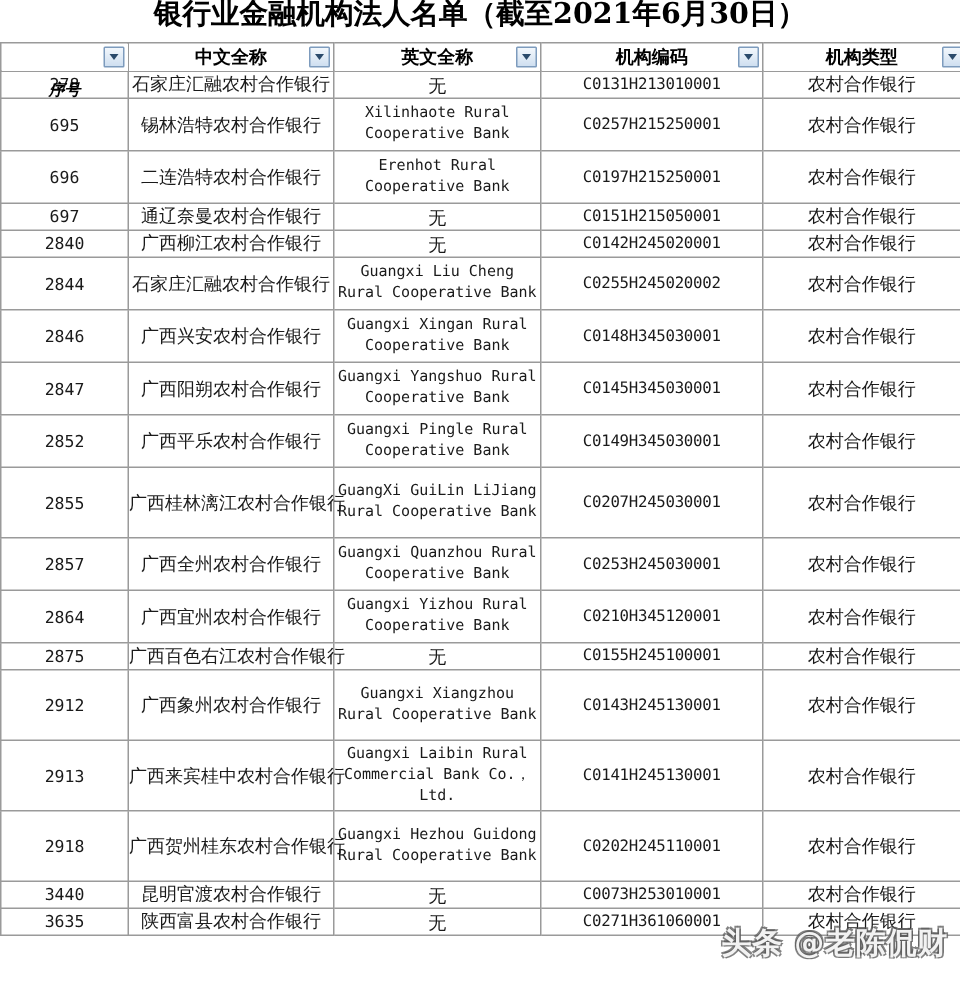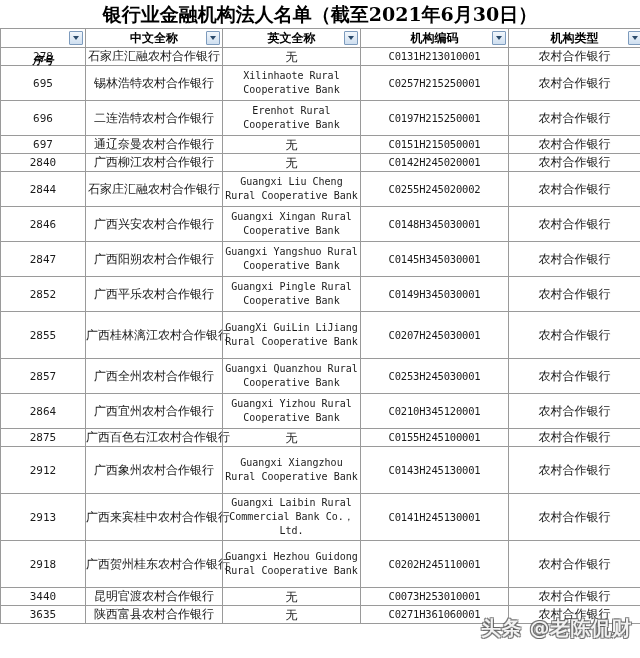--- a/index.html
+++ b/index.html
@@ -17,21 +17,21 @@
   #page {
     width: 640px;
     height: 658px;
     position: relative;
     background: #ffffff;
     box-sizing: border-box;
   }
   .title-bar {
     height: 28px;
     display: flex;
-    align-items: center;
+    align-items: flex-start;
     justify-content: center;
     background: #ffffff;
   }
   .title-text {
     font-family: "DejaVu Serif", "Liberation Serif", serif;
     font-size: 19px;
     font-weight: bold;
     color: #000000;
     letter-spacing: 0px;
     white-space: nowrap;

